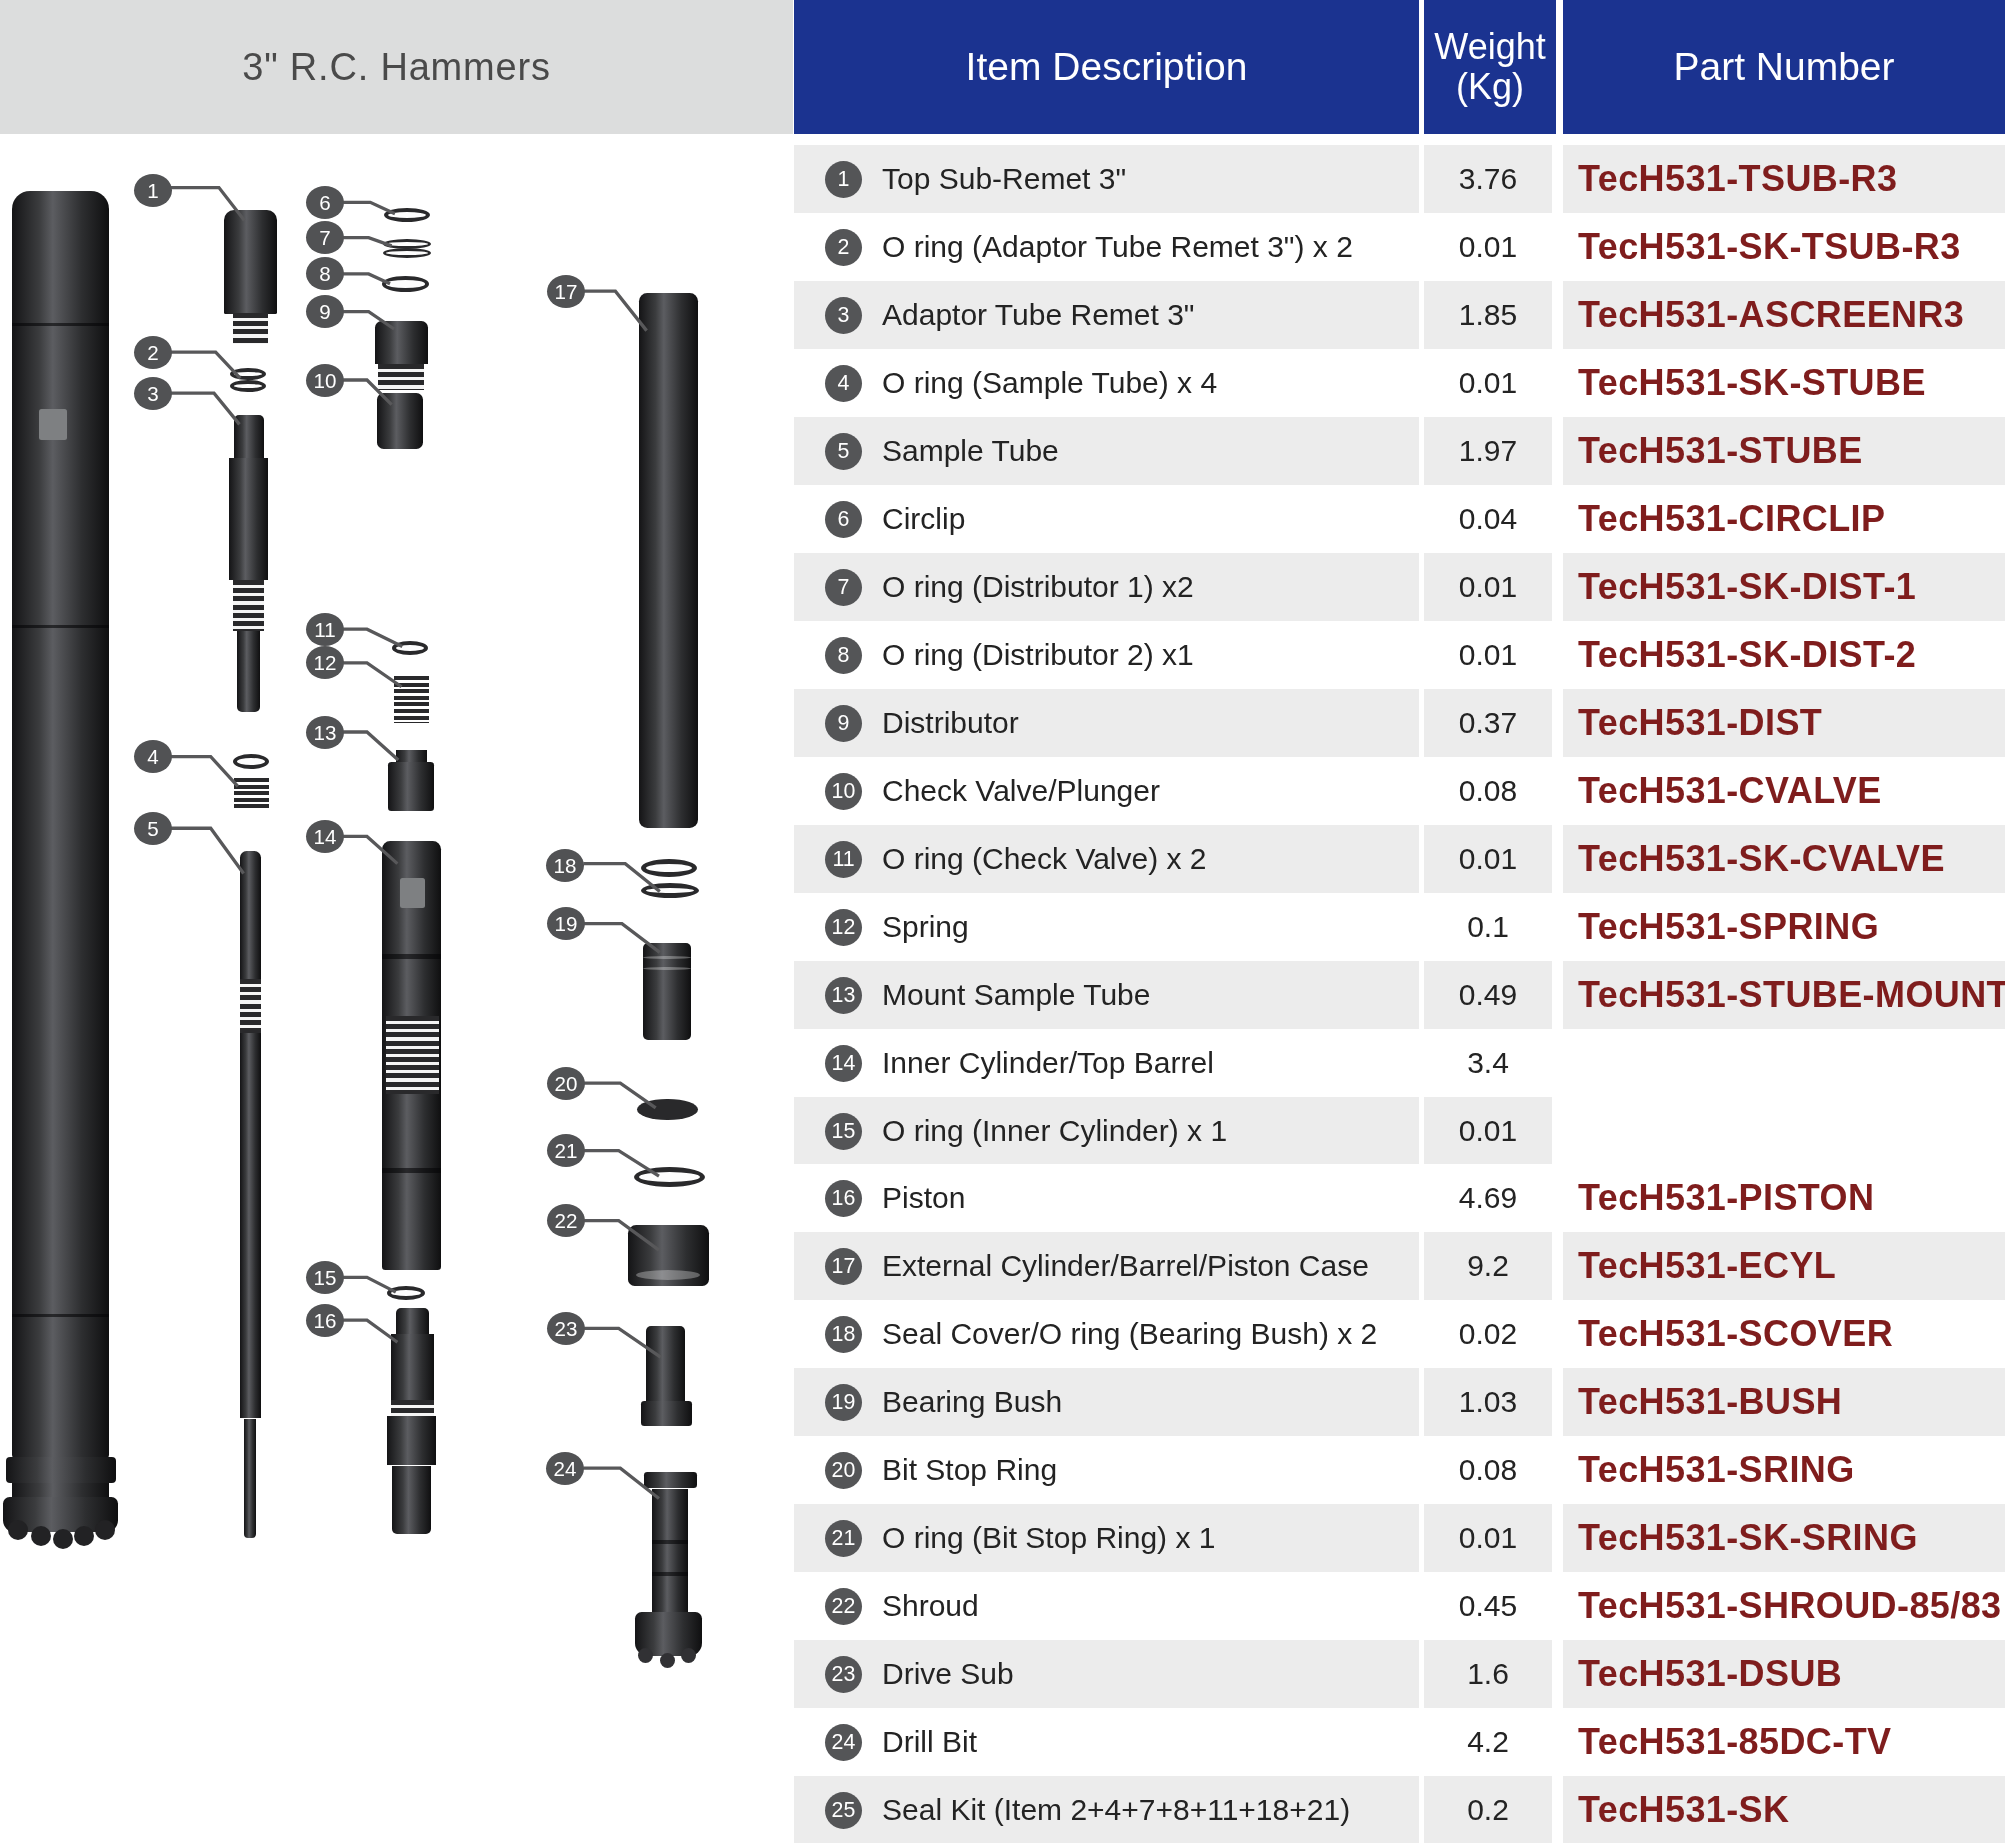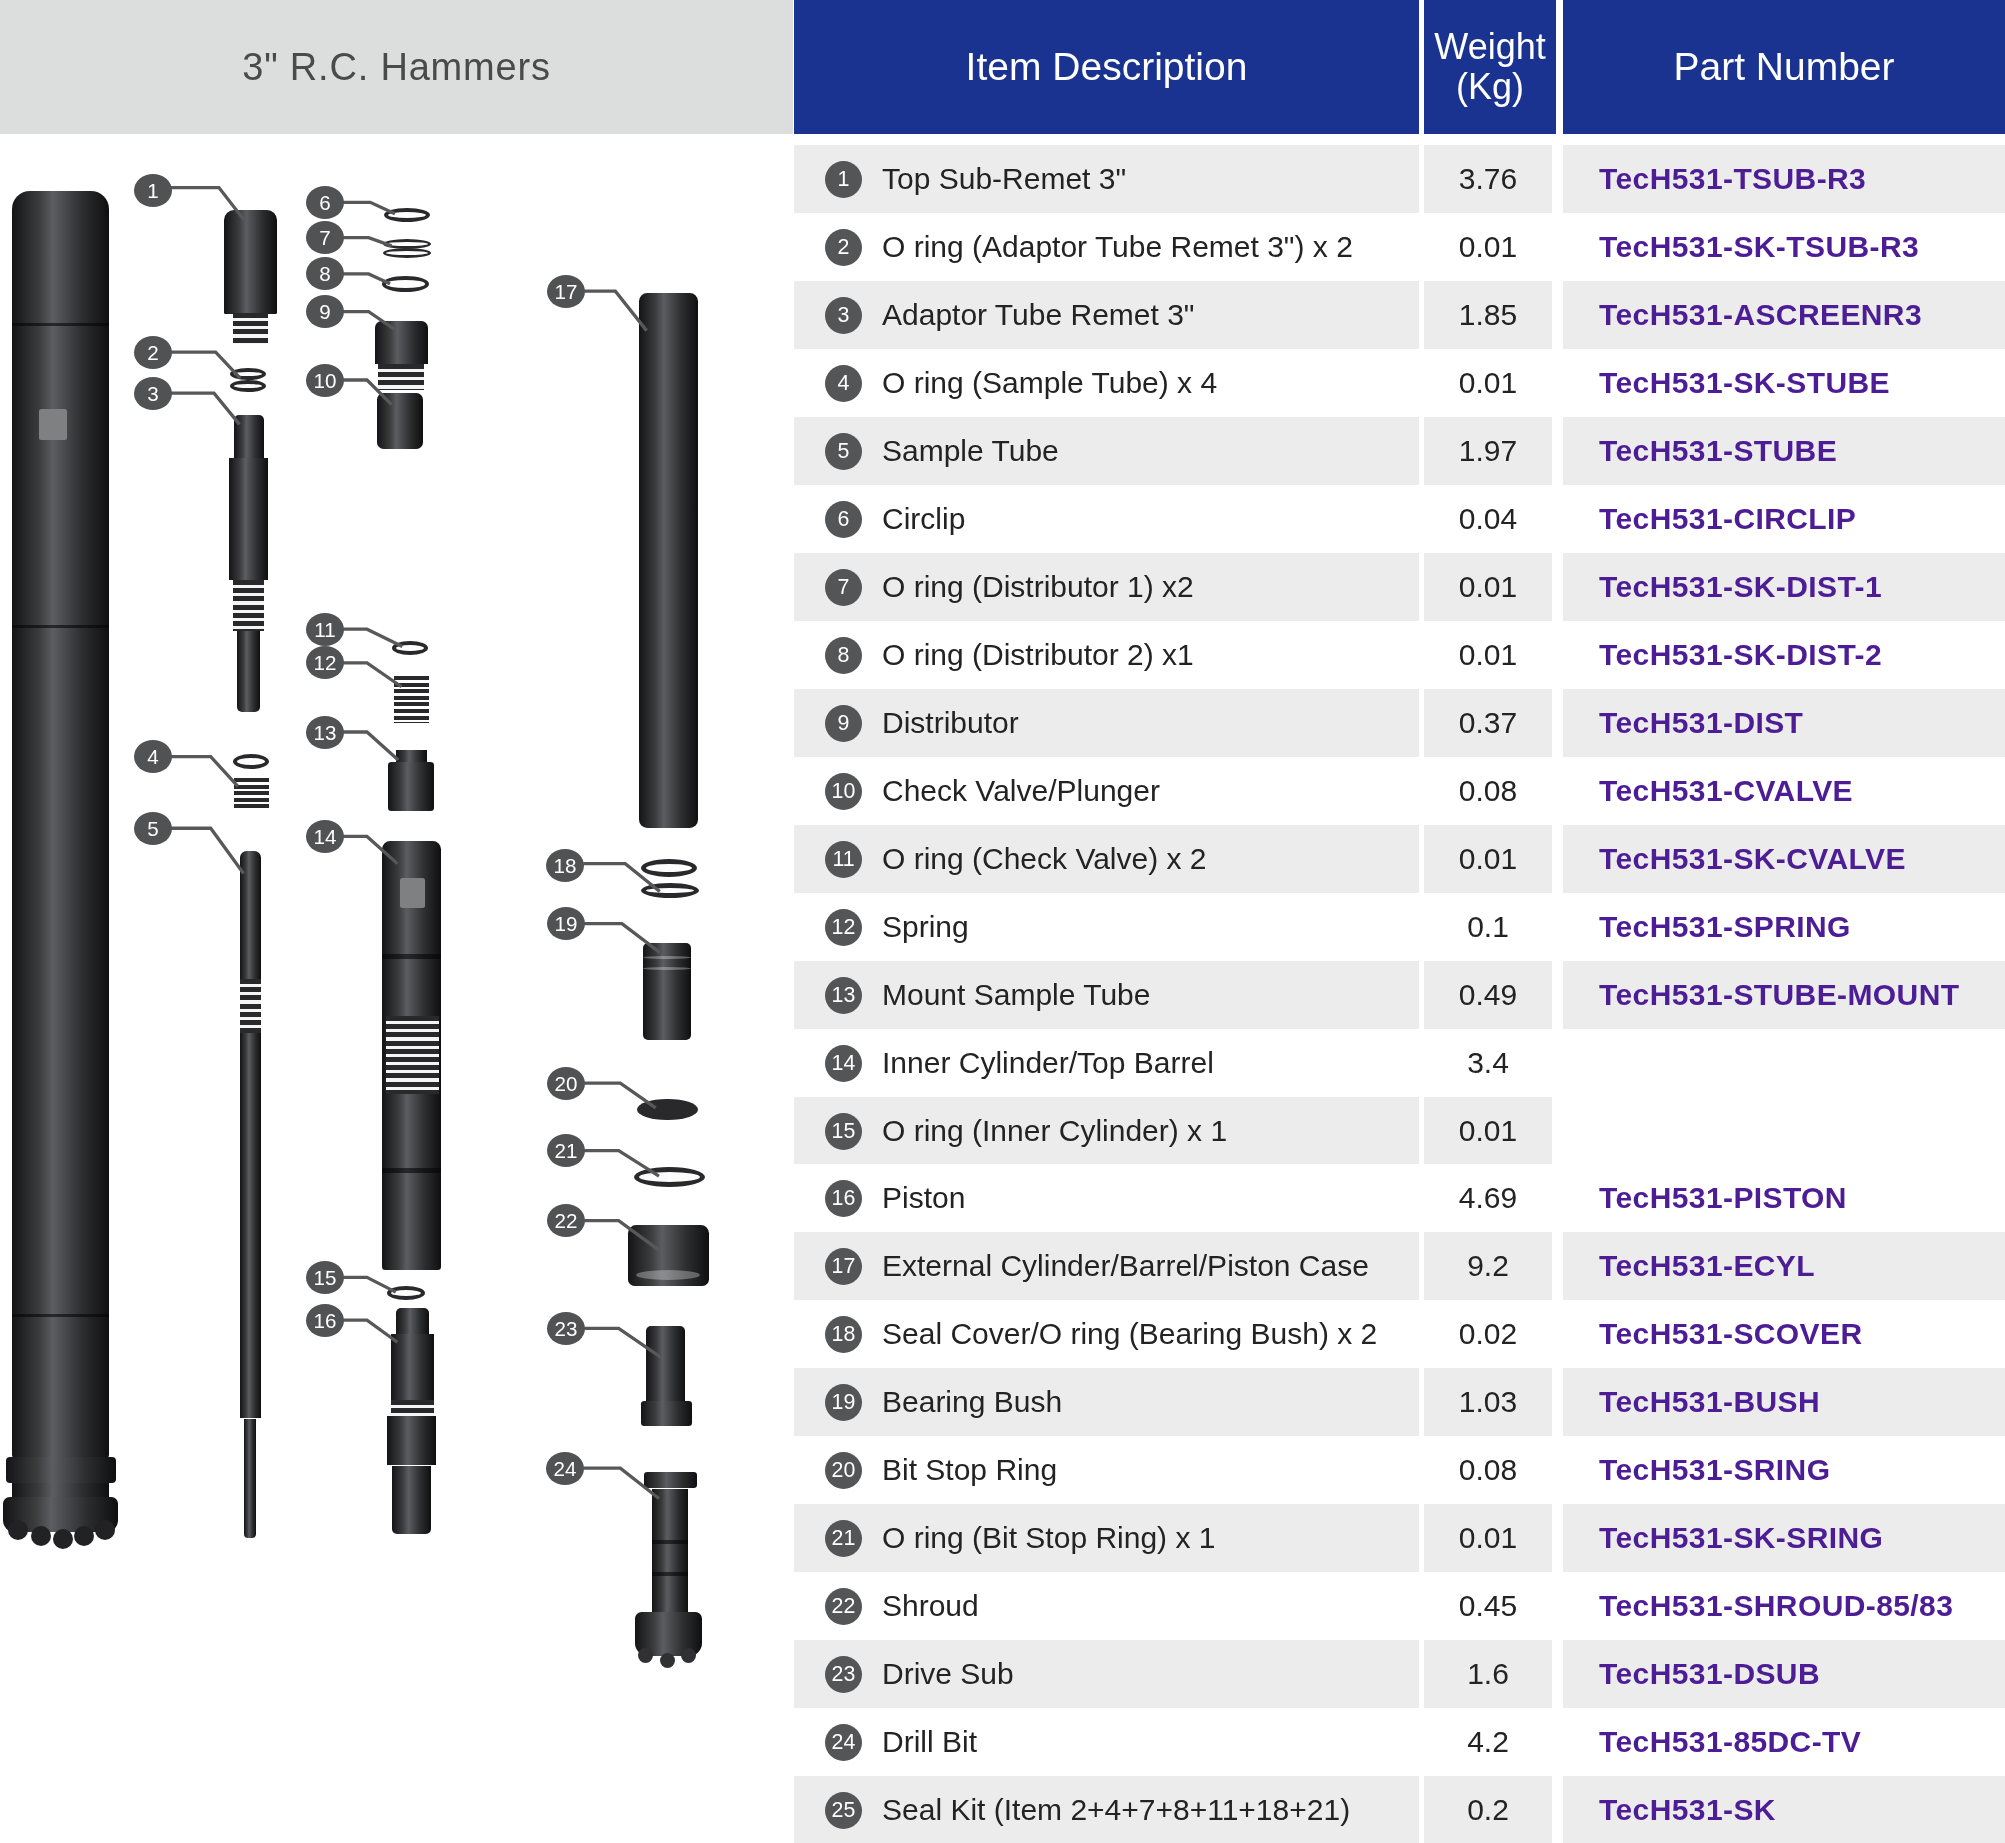--- a/index.html
+++ b/index.html
@@ -22,21 +22,21 @@
   .cell{position:absolute;top:0;height:100%;display:flex;align-items:center;}
   .cell.desc{left:794px;width:625px;}
   .cell.wt{left:1424px;width:128px;justify-content:center;}
   .cell.pn{left:1563px;width:442px;}
   .row.odd .cell{background:#ececec;}
   .row.even .cell{background:#ffffff;}
   .num-badge{width:37px;height:37px;border-radius:50%;background:#545557;color:#fff;
     display:flex;align-items:center;justify-content:center;font-size:21.4px;margin-left:31px;flex:none;}
   .desc-text{font-size:30px;color:#232323;margin-left:20px;white-space:nowrap;}
   .wt-text{font-size:30px;color:#232323;}
-  .pn-text{font-size:30px;font-weight:700;color:#4c1d95;margin-left:36px;letter-spacing:0.4px;white-space:nowrap;}
+  .pn-text{font-size:36px;font-weight:700;color:#7f1d1d;margin-left:15px;letter-spacing:0.4px;white-space:nowrap;}
 
   
   #diagram{position:absolute;left:0;top:0;width:794px;height:1844px;}
   .cyl{position:absolute;background:linear-gradient(90deg,#141416 0%,#3b3c3e 28%,#5c5d61 42%,#2d2e30 72%,#0f0f10 100%);}
   .stripes{position:absolute;background:repeating-linear-gradient(180deg,#29292b 0 5px,#f5f5f5 5px 8.2px);}
   .coil{position:absolute;background:repeating-linear-gradient(180deg,#29292b 0 4.1px,#ffffff 4.1px 6.6px);}
   .oring{position:absolute;border:4.1px solid #29292b;border-radius:50%;background:#fdfdfd;box-sizing:border-box;}
   .dark-ellipse{position:absolute;border-radius:50%;background:#29292b;}
   .band{position:absolute;background:rgba(5,5,6,.6);}
   .lightband{position:absolute;background:rgba(255,255,255,.3);border-radius:50%;}

